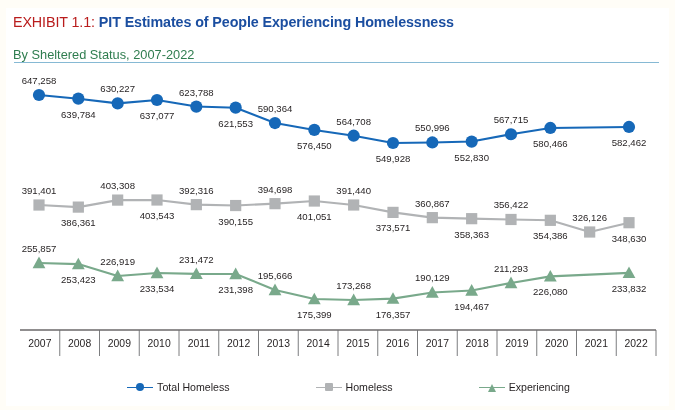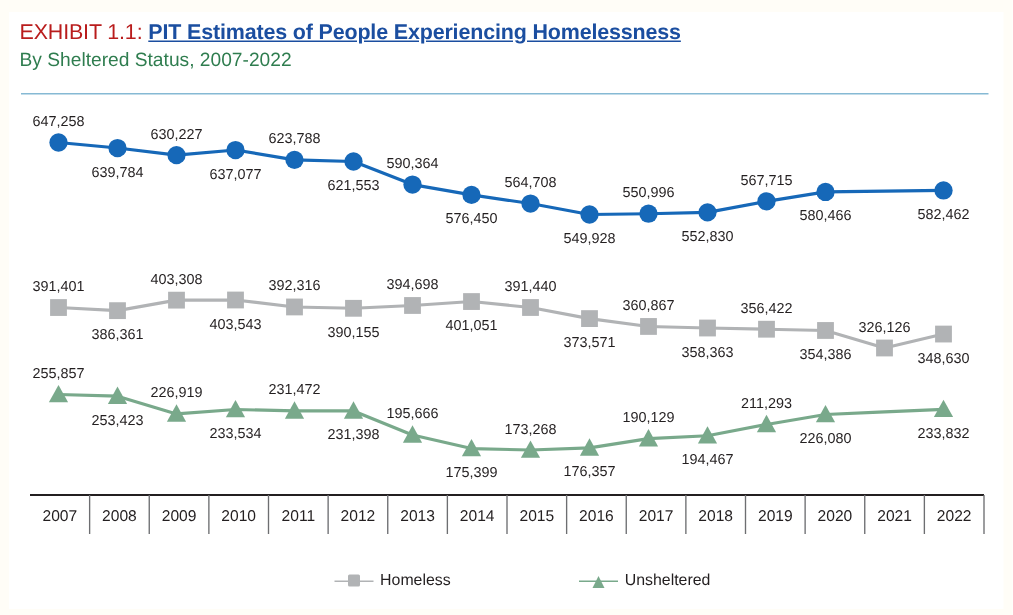--- a/index.html
+++ b/index.html
@@ -40,27 +40,26 @@
     white-space: nowrap;
     line-height: 17px;
   }
   .exhibit-label {
     color: #b91c1c;
     font-weight: normal;
   }
   .title-main {
     color: #1b4ea0;
     font-weight: bold;
-    text-decoration: underline;
   }
   #title-line2 {
     font-size: 12.8px;
     color: #2f7d4f;
     line-height: 16px;
-    margin-top: 1px;
+    margin-top: 16px;
     white-space: nowrap;
   }
   #title-rule {
     position: absolute;
     left: 14px;
     top: 62px;
     width: 645px;
     height: 1px;
     background: #86b9d4;
   }
@@ -373,26 +372,33 @@
         <g>
           <polygon points="629,266.4672341352965 622.6,278.0672341352965 635.4,278.0672341352965" fill="#79a98b"></polygon>
         </g>
         <text x="629" y="291.8672341352965" class="dlabel" text-anchor="middle">233,832</text>
       </svg>
   </div>
 
   <div id="legend">
     <div class="legend-item">
       <span class="legend-mark">
+        <span class="legend-line" style="background:#1668b8"></span>
+        <span class="legend-glyph g-circle" style="background:#1668b8"></span>
+      </span>
+      <span class="legend-text">Total Homeless</span>
+    </div>
+    <div class="legend-item">
+      <span class="legend-mark">
         <span class="legend-line" style="background:#b1b3b5"></span>
         <span class="legend-glyph g-square" style="background:#b1b3b5"></span>
       </span>
       <span class="legend-text">Homeless</span>
     </div>
     <div class="legend-item">
       <span class="legend-mark">
         <span class="legend-line" style="background:#79a98b"></span>
         <span class="legend-glyph g-tri" style="border-bottom:8px solid #79a98b"></span>
       </span>
-      <span class="legend-text">Unsheltered</span>
+      <span class="legend-text">Experiencing</span>
     </div>
   </div>
 </div>
 
 </body></html>

